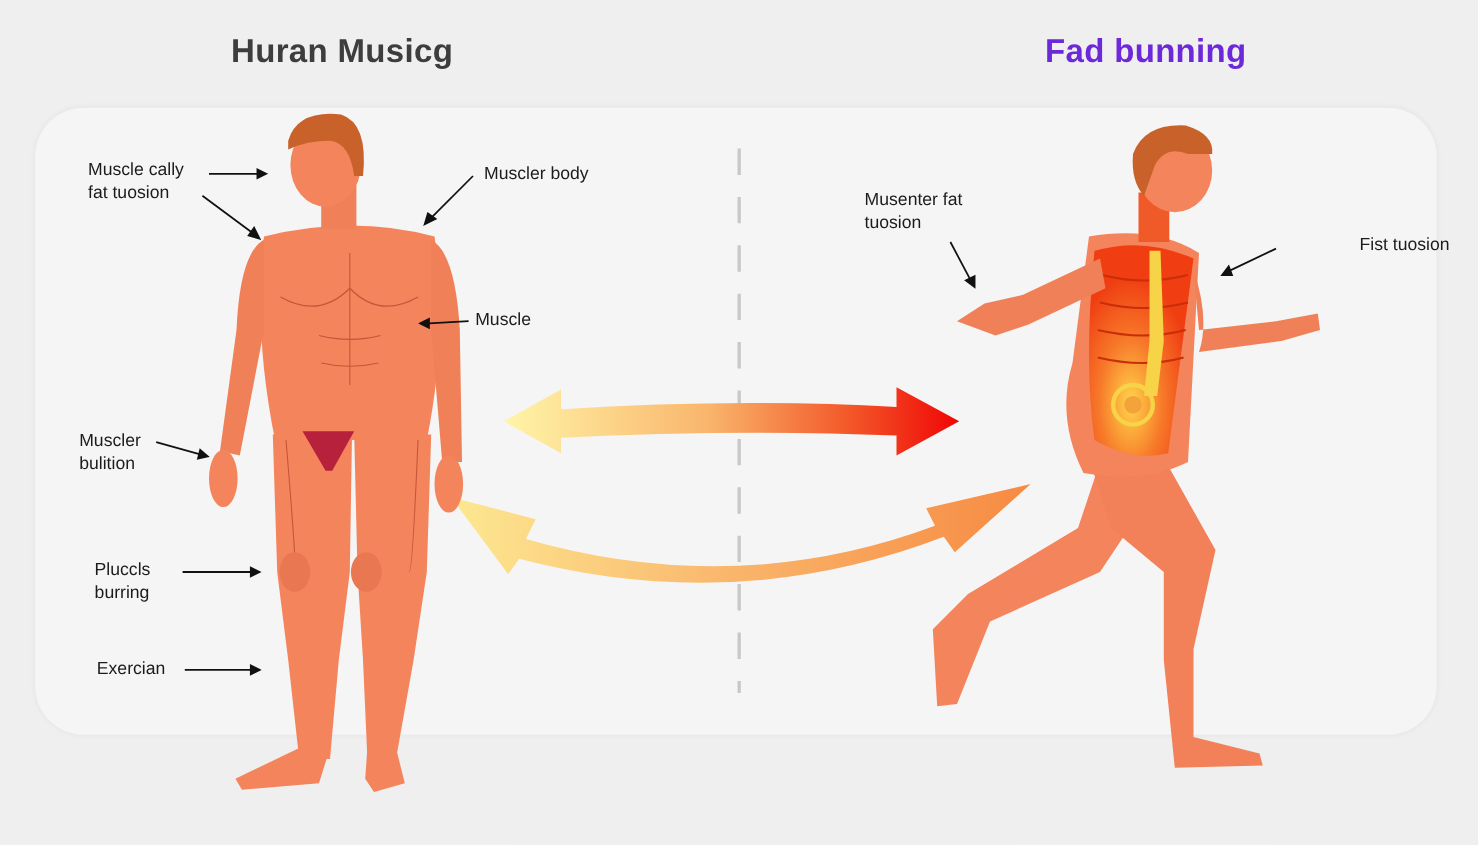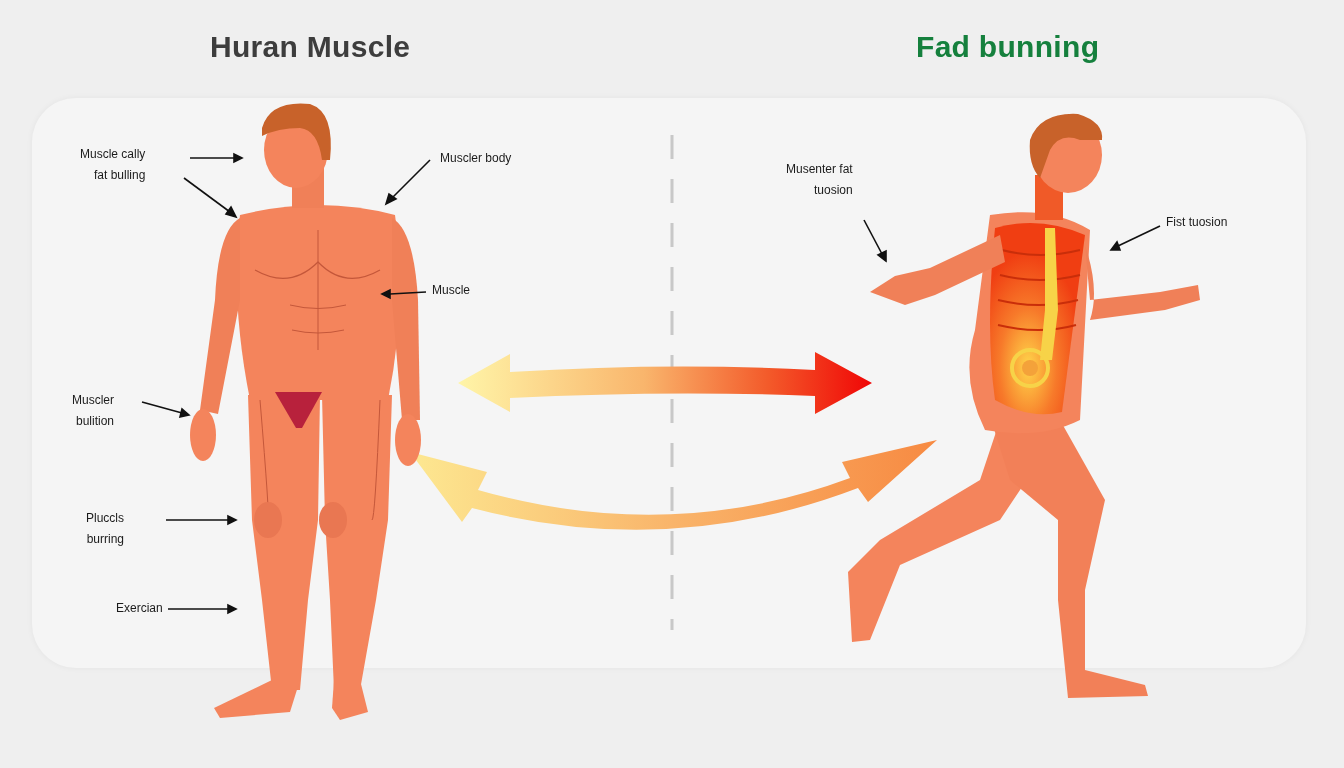--- a/index.html
+++ b/index.html
@@ -12,33 +12,33 @@
     .panel {
       position: absolute; left: 32px; top: 98px; width: 1274px; height: 570px;
       background: #f5f5f5; border-radius: 44px;
       box-shadow: 0 0 6px rgba(0,0,0,0.05);
     }
     .title {
       position: absolute; top: 30px; font-size: 30px; font-weight: bold;
       letter-spacing: 0.3px;
     }
     .title.left { left: 210px; color: #3d3d3d; }
-    .title.right { left: 916px; color: #15803d; }
+    .title.right { left: 950px; color: #6d28d9; }
     .label {
-      position: absolute; font-size: 12px; color: #1b1b1b; line-height: 21px;
-      text-align: right;
+      position: absolute; font-size: 16px; color: #1b1b1b; line-height: 21px;
+      text-align: left;
     }
     svg.art { position: absolute; left: 0; top: 0; }
   </style>
 </head>
 <body>
 
 <div class="panel"></div>
 
-<div class="title left">Huran Muscle</div>
+<div class="title left">Huran Musicg</div>
 <div class="title right">Fad bunning</div>
 
 <svg class="art" width="1344" height="768" viewBox="0 0 1344 768">
   <defs>
     <linearGradient id="gTop" x1="0" x2="1" y1="0" y2="0">
       <stop offset="0" stop-color="#fff5a8"></stop>
       <stop offset="0.45" stop-color="#f9b56c"></stop>
       <stop offset="0.75" stop-color="#f35a2a"></stop>
       <stop offset="1" stop-color="#f00606"></stop>
     </linearGradient>
@@ -132,39 +132,39 @@
       <polygon points="236,609 228,605 228,613"></polygon>
     <line x1="864" y1="220" x2="882" y2="254"></line>
       <polygon points="886,261 878,255 886,251"></polygon>
     <line x1="1160" y1="226" x2="1118" y2="246"></line>
       <polygon points="1111,250 1117,242 1120,250"></polygon>
   </g>
 </svg>
 
 <div class="label" style="left:80px;top:144px;">
   <div>Muscle cally</div>
-  <div>fat bulling</div>
+  <div>fat tuosion</div>
 </div>
 <div class="label" style="left:440px;top:148px;">
   <div>Muscler body</div>
 </div>
 <div class="label" style="left:432px;top:280px;">
   <div>Muscle</div>
 </div>
 <div class="label" style="left:72px;top:390px;">
   <div>Muscler</div>
   <div>bulition</div>
 </div>
 <div class="label" style="left:86px;top:508px;">
   <div>Pluccls</div>
   <div>burring</div>
 </div>
-<div class="label" style="left:88px;top:598px;margin-left:28px;">
+<div class="label" style="left:88px;top:598px;">
   <div>Exercian</div>
 </div>
 
-<div class="label" style="left:786px;top:159px;">
+<div class="label" style="left:786px;top:171px;">
   <div>Musenter fat</div>
   <div>tuosion</div>
 </div>
-<div class="label" style="left:1166px;top:212px;">
+<div class="label" style="left:1236px;top:212px;">
   <div>Fist tuosion</div>
 </div>
 
 </body></html>

